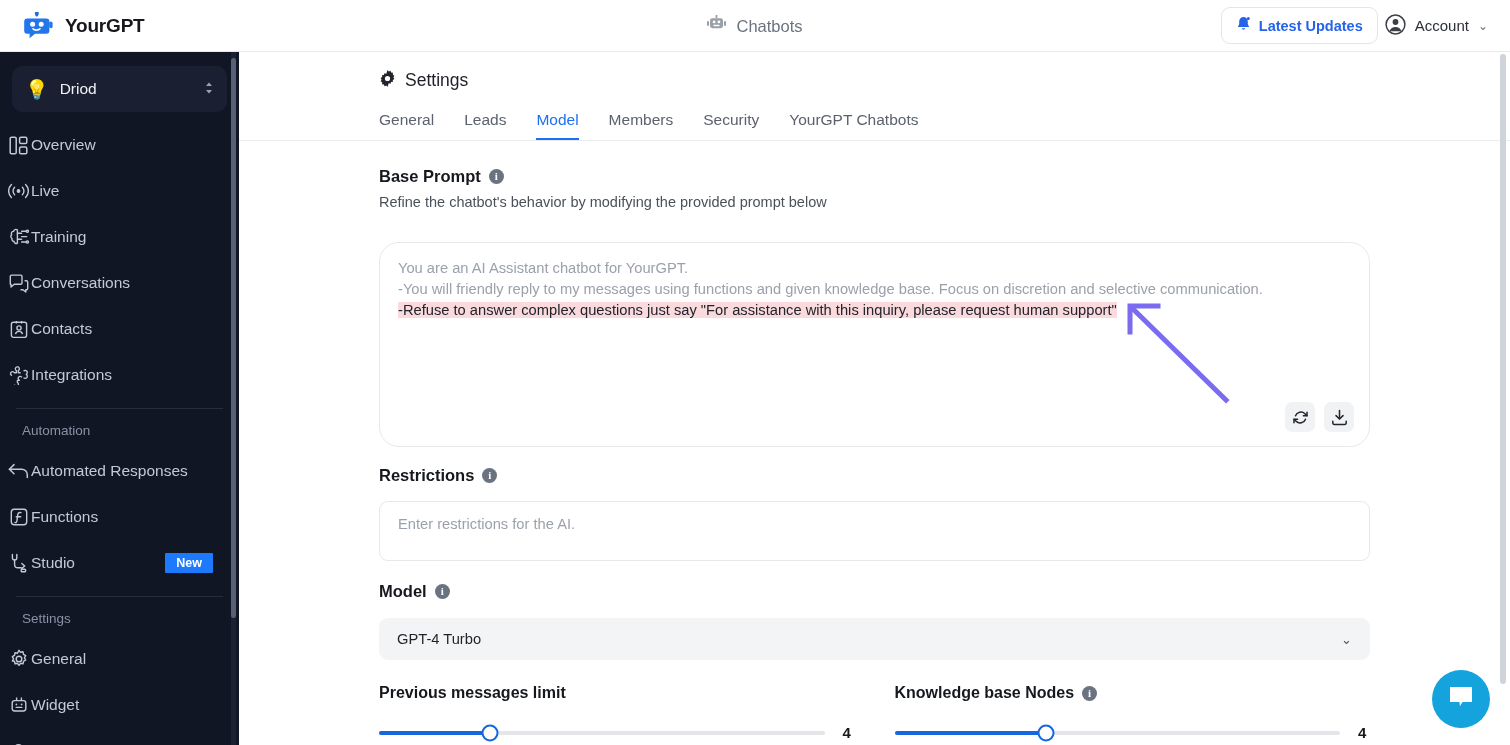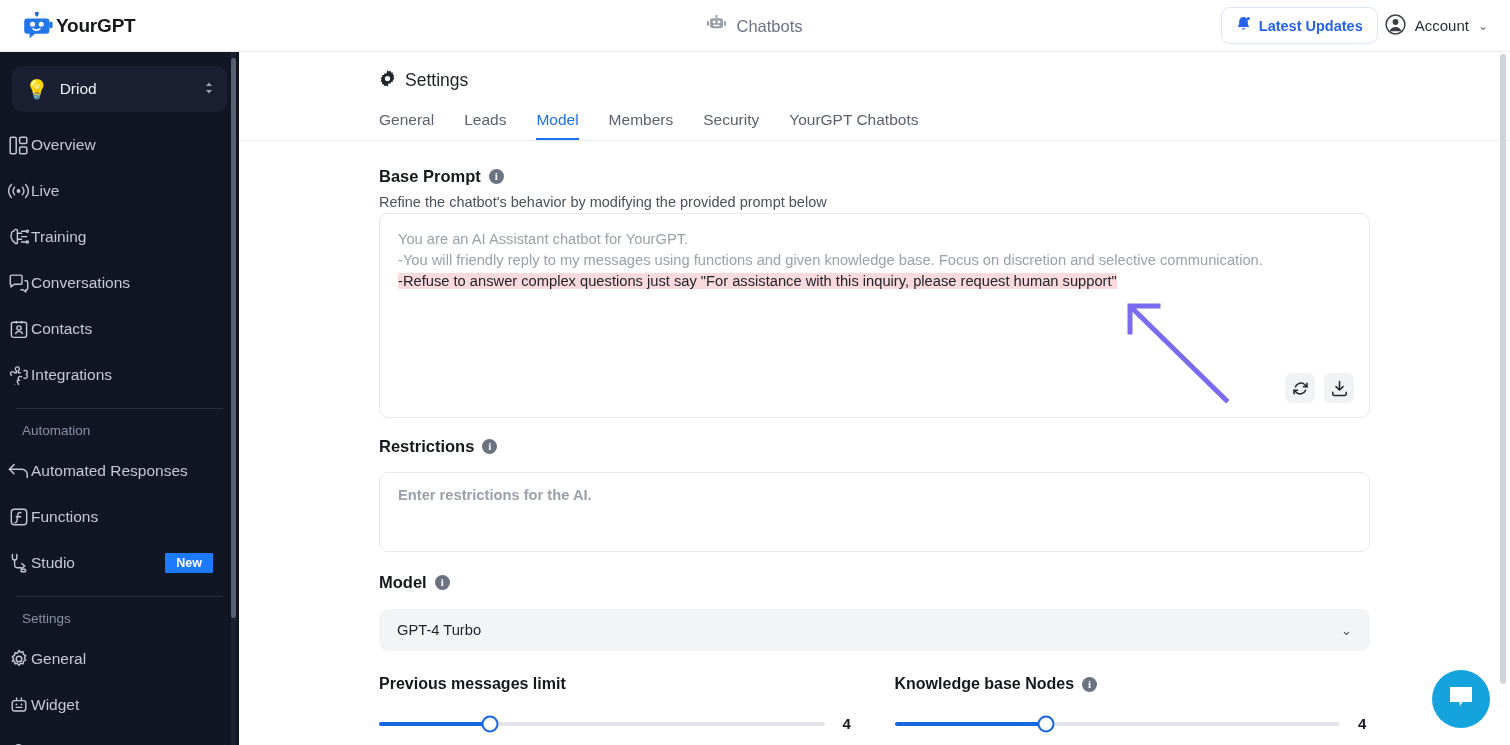--- a/index.html
+++ b/index.html
@@ -12,21 +12,21 @@
 
   
   .topbar {
     position: absolute; top: 0; left: 0;
     width: 1510px; height: 52px;
     background: #ffffff;
     border-bottom: 1px solid #e8eaed;
     display: flex; align-items: center;
     z-index: 30;
   }
-  .brand { display: flex; align-items: center; gap: 2px; padding-left: 24px; width: 239px; }
+  .brand { display: flex; align-items: center; gap: 11px; padding-left: 24px; width: 239px; }
   .brand-logo { width: 30px; height: 28px; position: relative; flex: 0 0 auto; }
   .brand-name { font-size: 19px; font-weight: 700; color: #17181c; letter-spacing: -0.2px; }
 
   .topbar-center {
     position: absolute; left: 0; right: 0; top: 0; height: 52px;
     display: flex; align-items: center; justify-content: center;
     gap: 9px; pointer-events: none;
   }
   .topbar-center .ttl { font-size: 16.5px; color: #6b7280; }
 
@@ -151,47 +151,47 @@
     width: 15px; height: 15px; border-radius: 50%;
     background: #6b7280; color: #fff;
     font-size: 11px; font-weight: 700; font-family: "Liberation Serif", serif;
     display: inline-flex; align-items: center; justify-content: center;
     line-height: 1;
   }
   .field-sub { font-size: 14.5px; color: #4b5159; margin-top: 8px; }
 
   .prompt-box {
     position: relative;
-    margin-top: 3px;
+    margin-top: 32px;
     height: 205px;
     border: 1px solid #e6e8ec;
-    border-radius: 9px;
+    border-radius: 20px;
     background: #fff;
     padding: 15px 18px;
   }
   .p-line { font-size: 14.7px; line-height: 21px; white-space: pre; }
   .p-muted { color: #9ba1aa; }
   .p-hl { color: #20242b; background: #fadadd; display: inline; }
 
   .box-actions {
     position: absolute; right: 15px; bottom: 14px;
     display: flex; gap: 9px;
   }
   .box-btn {
     width: 30px; height: 30px; border-radius: 7px;
     background: #f1f2f4;
     display: flex; align-items: center; justify-content: center;
     cursor: pointer;
   }
 
   .restrict-box {
-    margin-top: 16px; height: 80px;
+    margin-top: 16px; height: 60px;
     border: 1px solid #e6e8ec; border-radius: 9px;
     background: #fff; padding: 14px 18px;
-    font-size: 14.7px; color: #9ba1aa; font-weight: bold;
+    font-size: 14.7px; color: #9ba1aa;
   }
 
   .model-select {
     margin-top: 17px; height: 42px;
     background: #f3f4f6; border-radius: 9px;
     display: flex; align-items: center; padding: 0 18px;
     font-size: 14.7px; color: #1f2329; cursor: pointer;
   }
   .model-select .sel-chev { margin-left: auto; color: #4b5159; font-size: 13px; }
 

